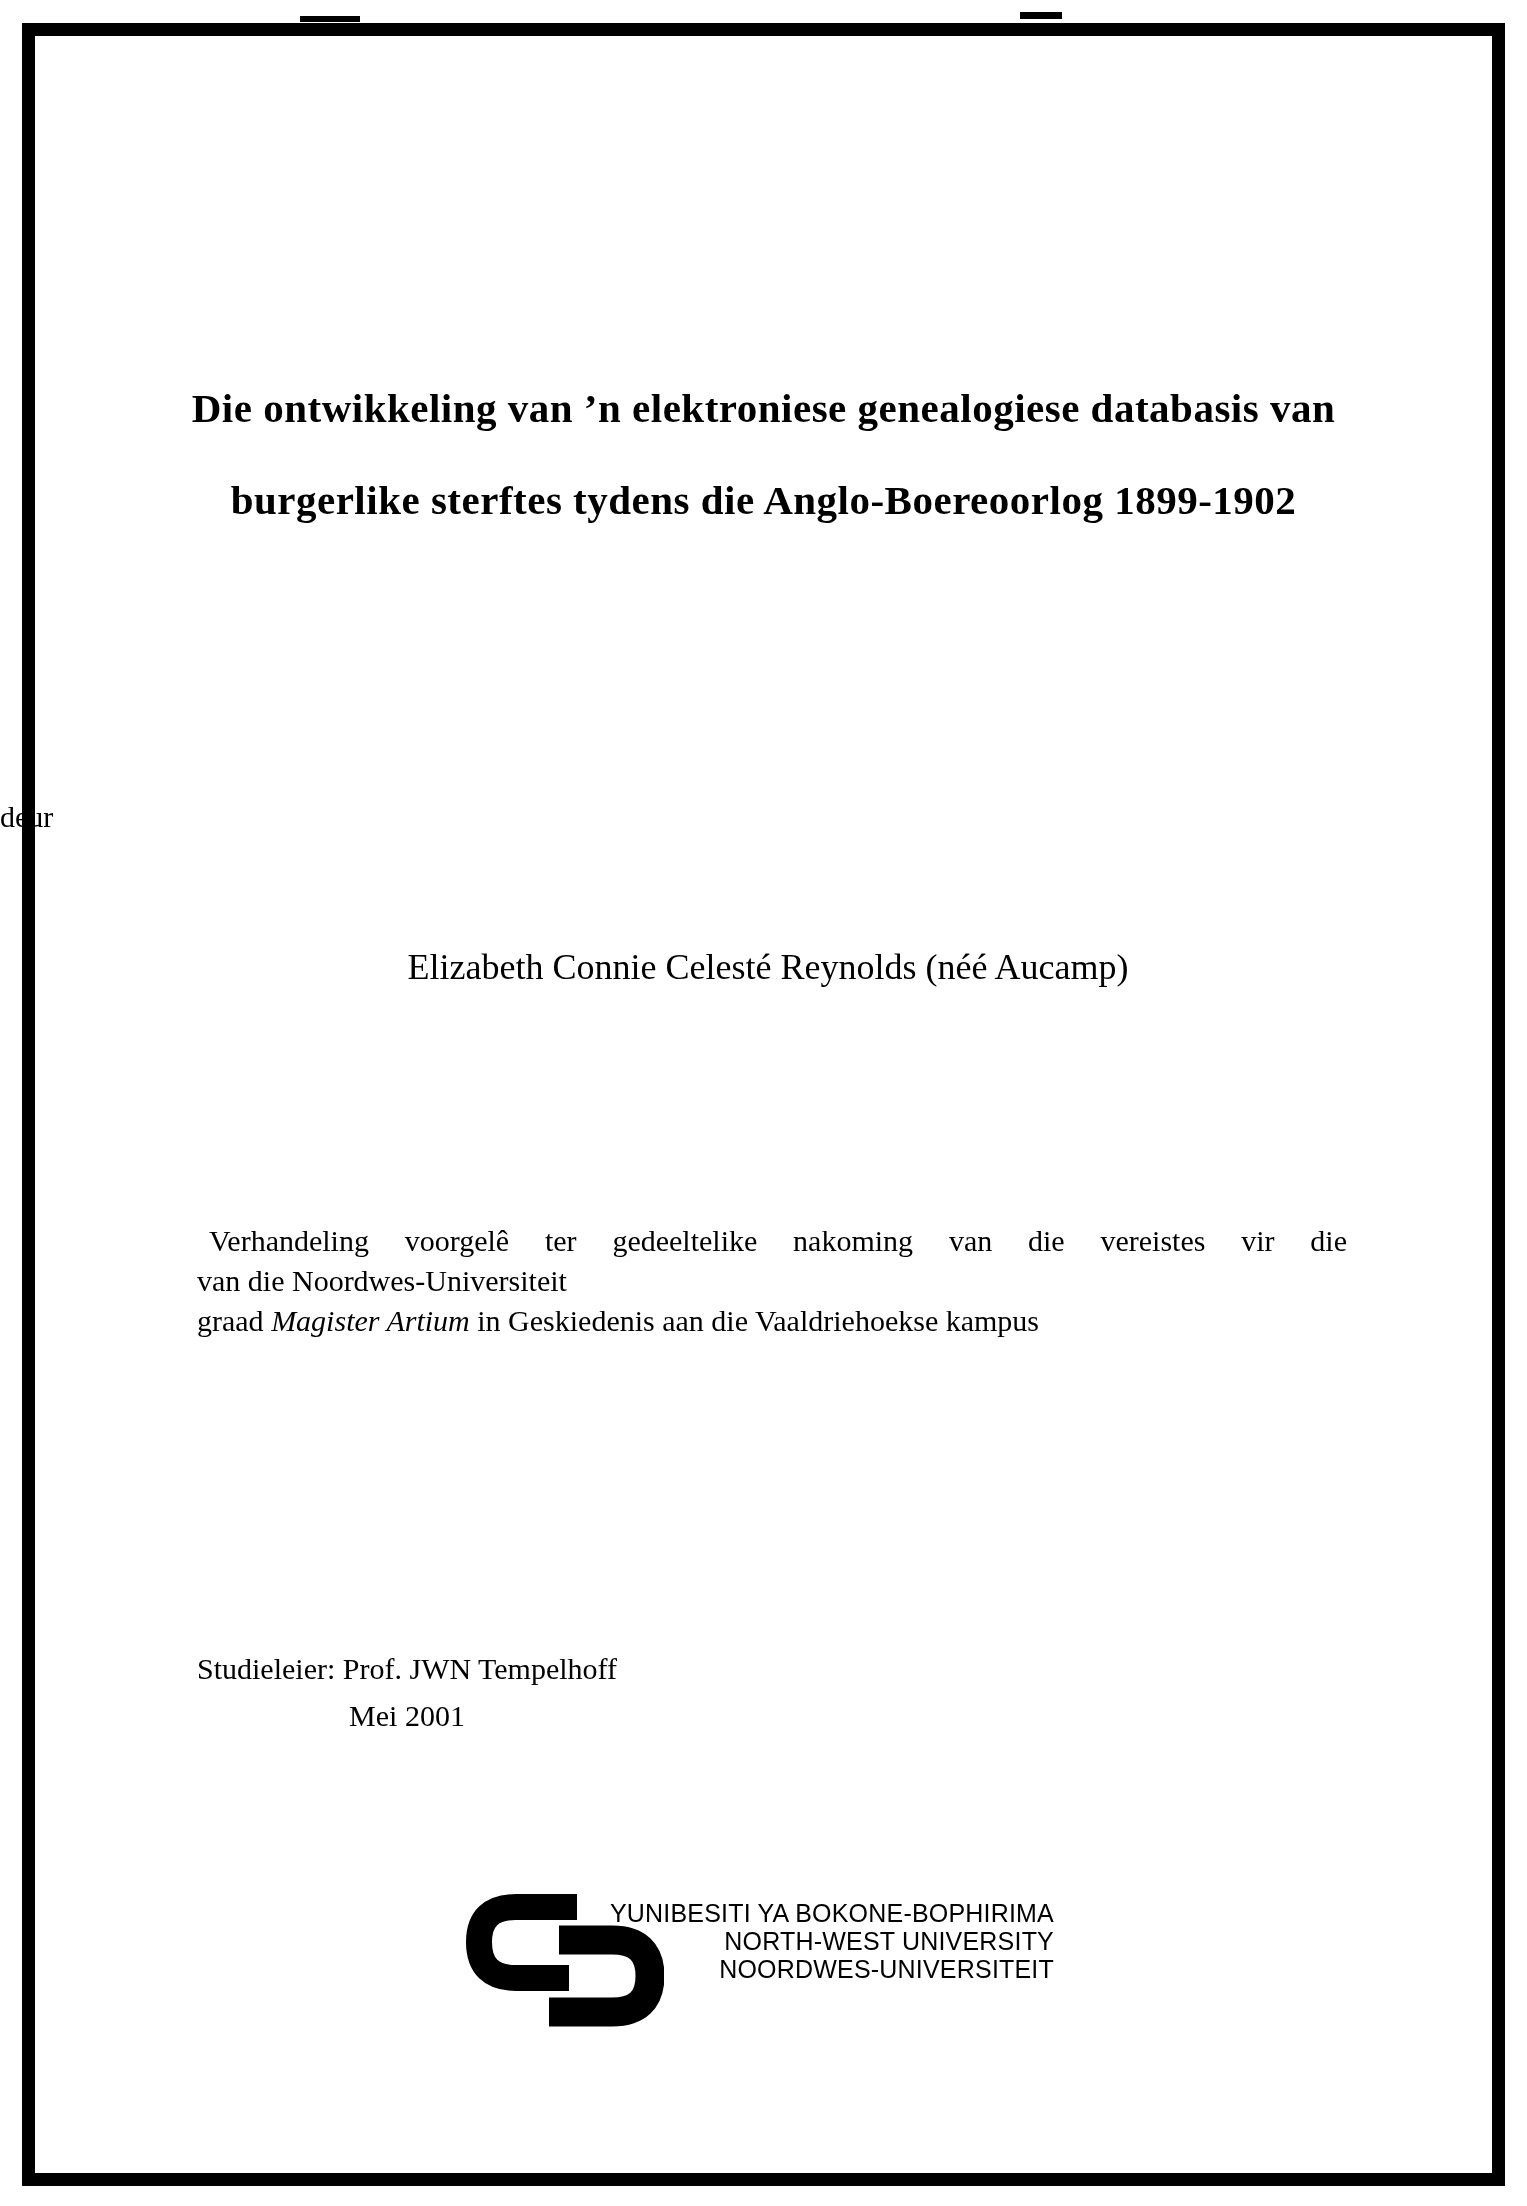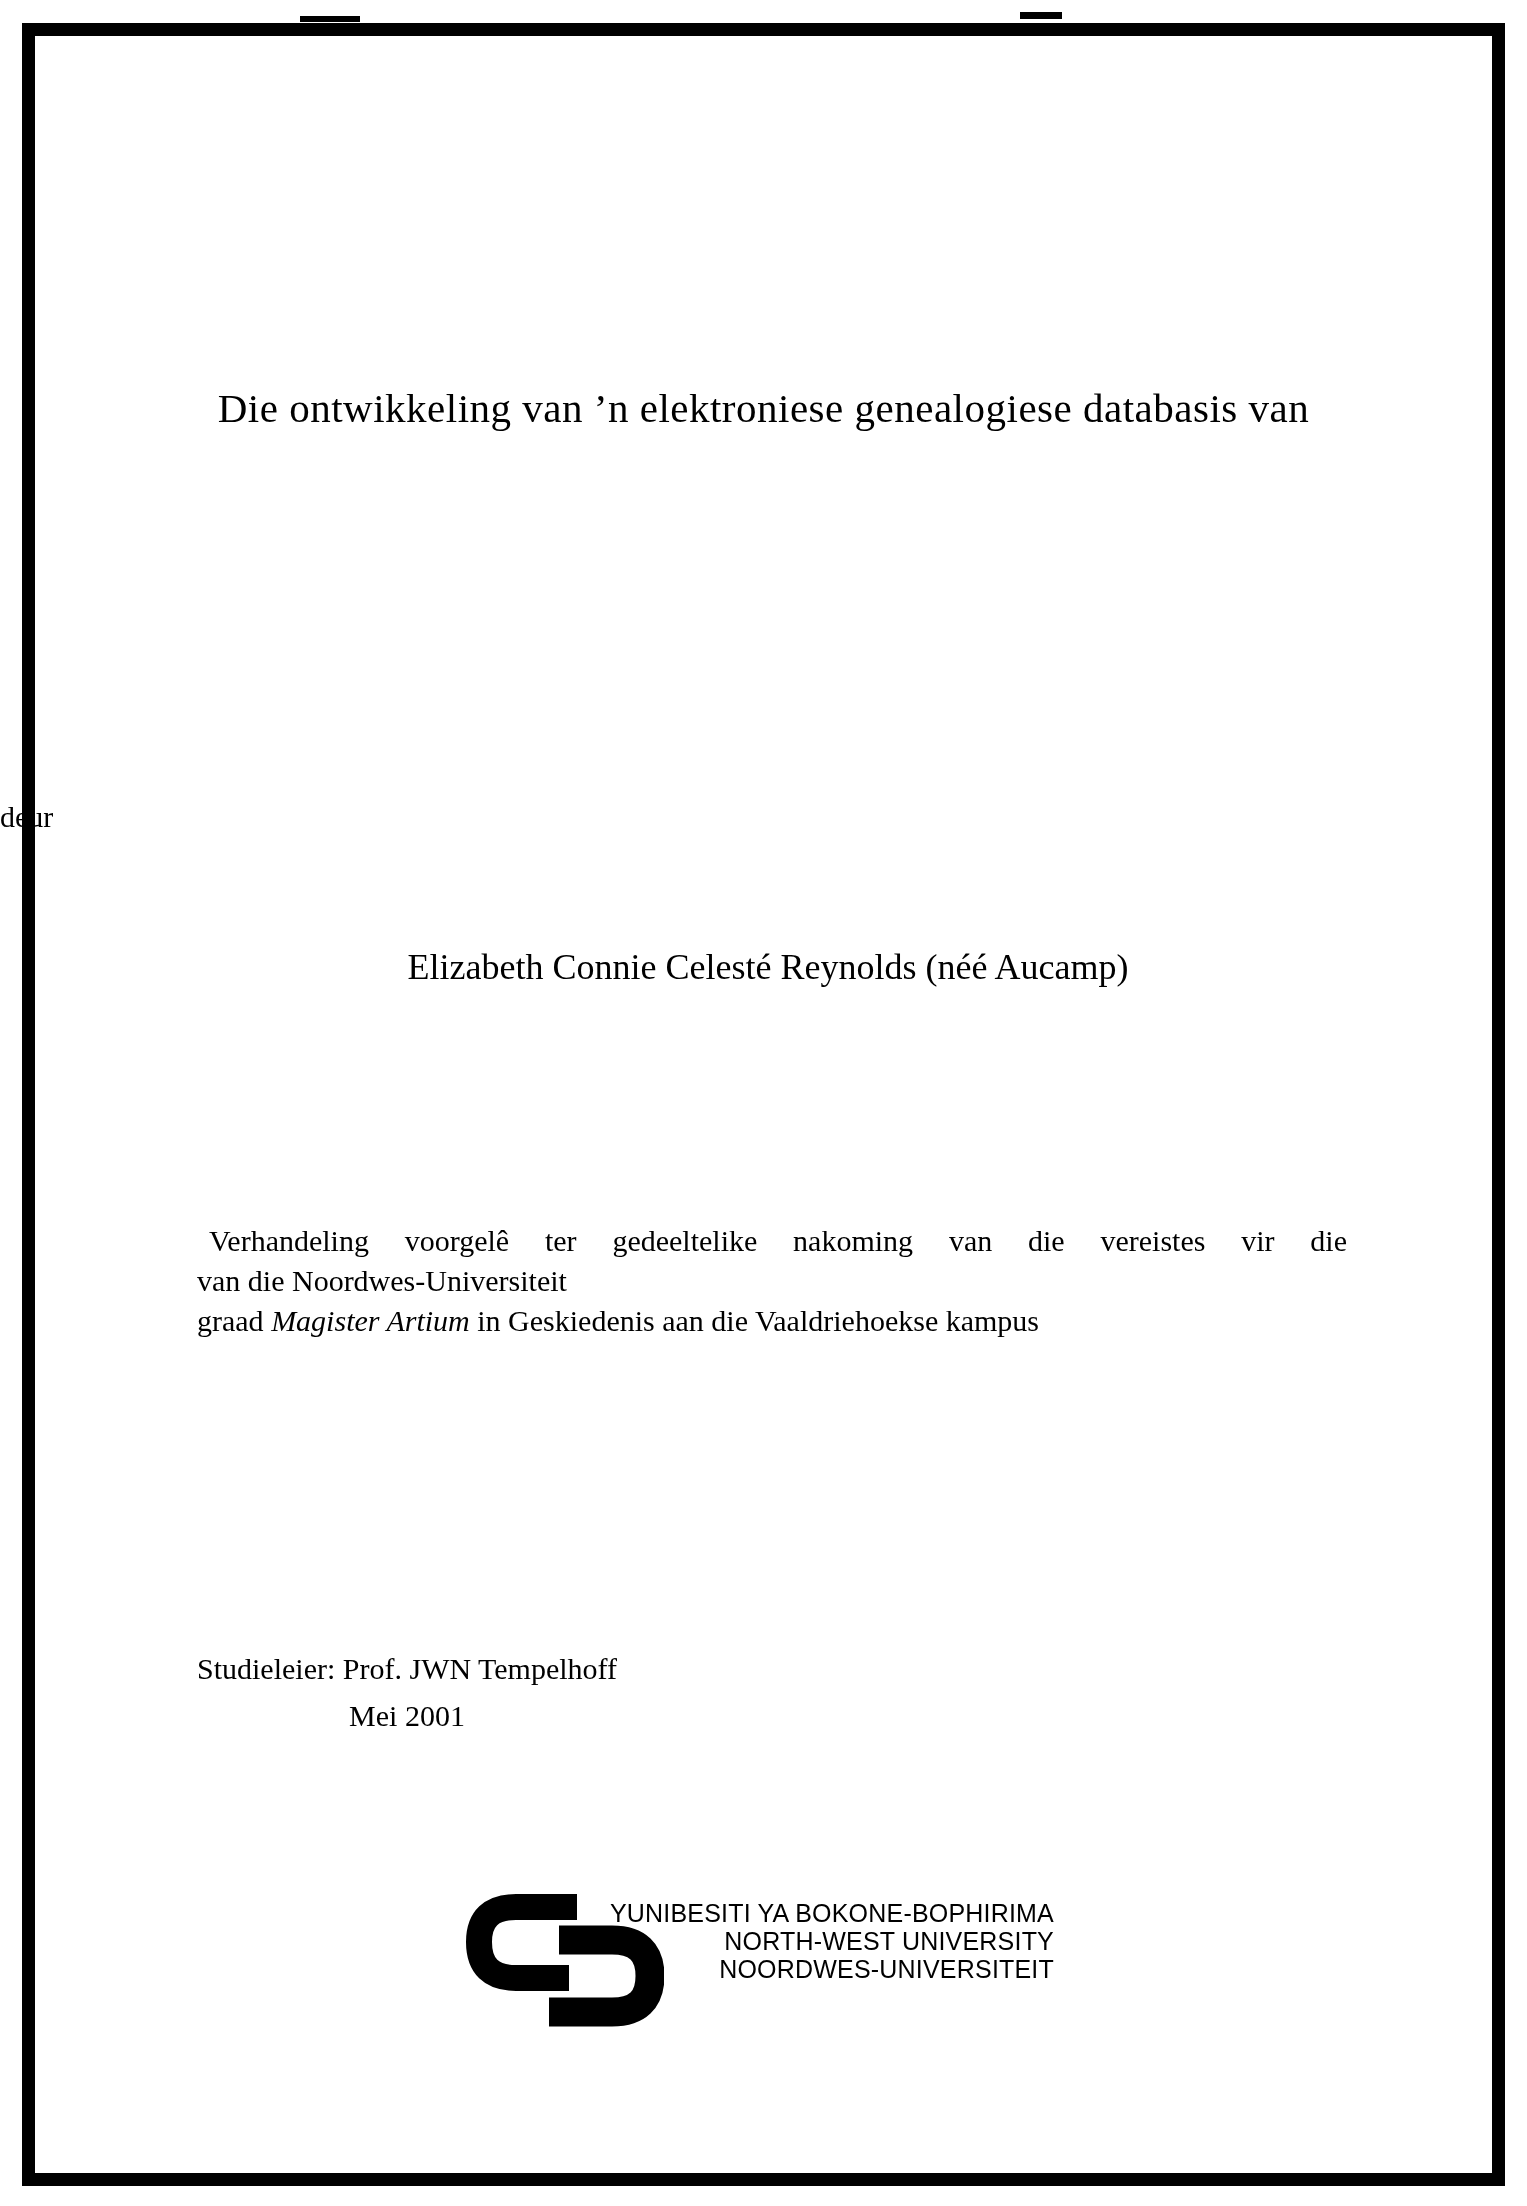--- a/index.html
+++ b/index.html
@@ -27,20 +27,21 @@
   .artifact { position: absolute; background: #000; }
   .a1 { left: 300px; top: 16px; width: 60px; height: 6px; }
   .a2 { left: 1020px; top: 12px; width: 42px; height: 7px; }
   .title {
     position: absolute;
     top: 362px; left: 110px; right: 110px;
     text-align: center;
     font-size: 41px;
     line-height: 92px;
     letter-spacing: 0.5px;
+    font-weight: bold;
   }
   .byline {
     position: absolute;
     top: 800px; left: 0; right: 0;
     text-align: left;
     font-size: 30px;
   }
   .author {
     position: absolute;
     top: 946px; left: 0; right: 0;
@@ -97,20 +98,21 @@
 
   <div class="frame-outer">
     <div class="frame-inner"></div>
   </div>
 
   <div class="artifact a1"></div>
   <div class="artifact a2"></div>
 
   <div class="title">
     <div>Die ontwikkeling van ’n elektroniese genealogiese databasis van</div>
+    <div>burgerlike sterftes tydens die Anglo-Boereoorlog 1899-1902</div>
   </div>
 
   <div class="byline">deur</div>
 
   <div class="author">Elizabeth Connie Celesté Reynolds (néé Aucamp)</div>
 
   <div class="statement">
     <div class="justified">Verhandeling voorgelê ter gedeeltelike nakoming van die vereistes vir die</div>
     <div>van die Noordwes-Universiteit</div>
     <div><span>graad </span><span class="italic">Magister Artium</span><span> in Geskiedenis aan die Vaaldriehoekse kampus</span></div>

